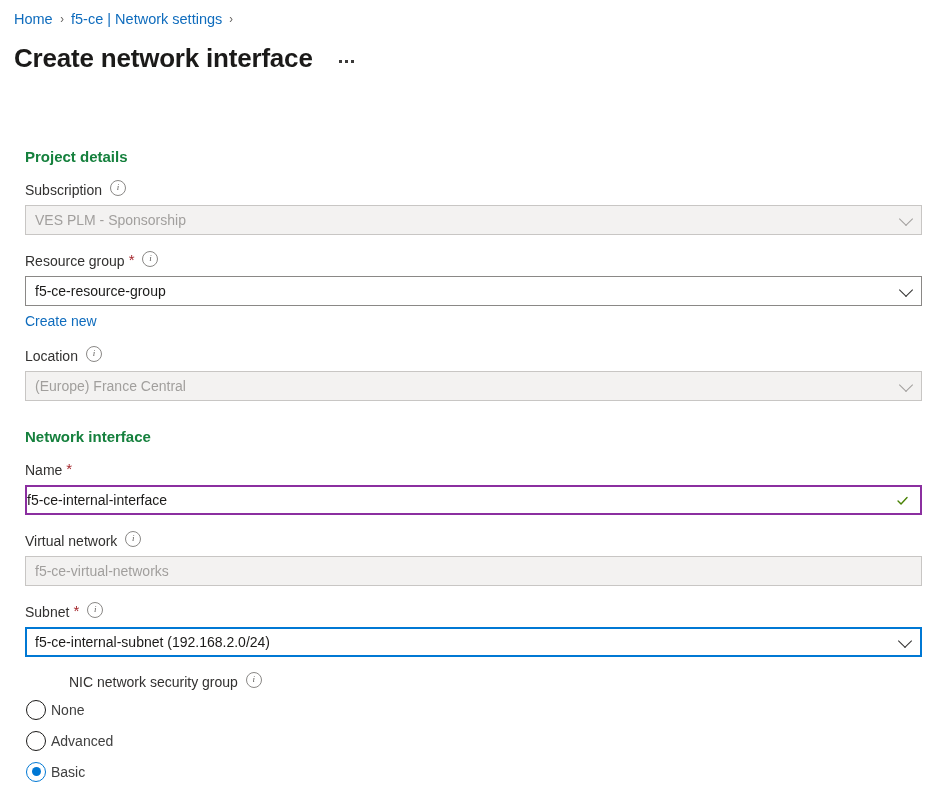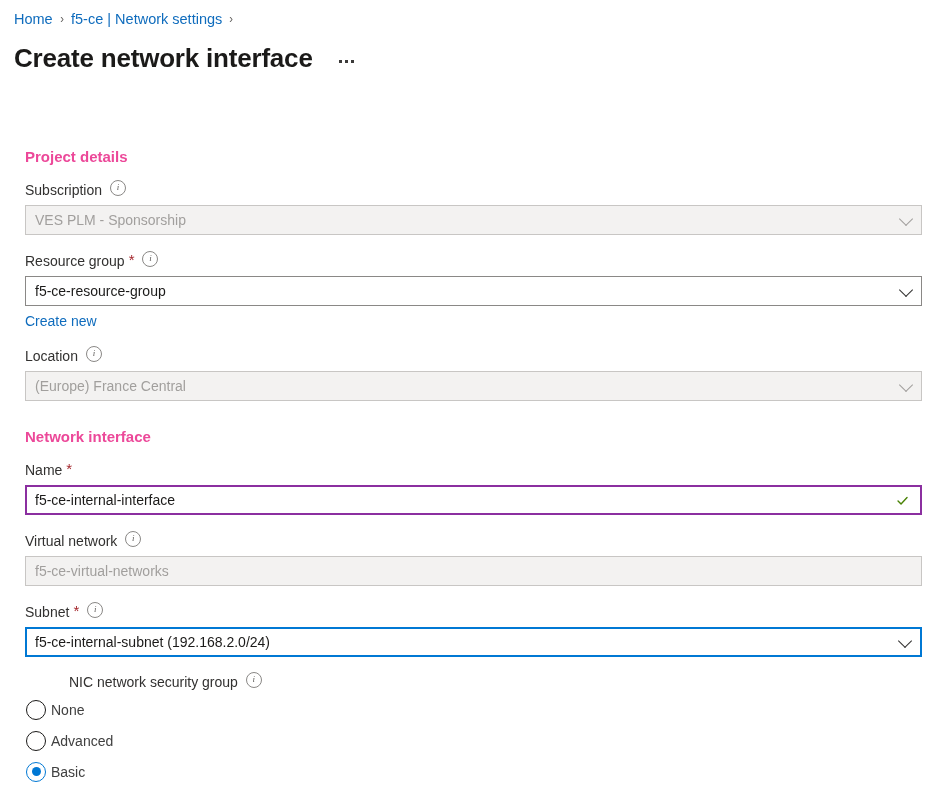--- a/index.html
+++ b/index.html
@@ -73,21 +73,21 @@
   
   .form {
     position: absolute;
     left: 25px;
     top: 146px;
     width: 897px;
   }
   .section-head {
     font-size: 15px;
     font-weight: 700;
-    color: #ec4899;
+    color: #15803d;
     line-height: 21px;
   }
   .field-label {
     font-size: 14px;
     color: #323130;
     line-height: 20px;
     display: flex;
     white-space: nowrap;
   }
   .req {
@@ -134,21 +134,21 @@
     background: #f3f2f1;
     border-color: #c8c6c4;
     color: #a19f9d;
   }
   .control.focus-blue {
     border: 2px solid #0078d4;
     padding-left: 8px;
   }
   .control.valid-purple {
     border: 2px solid #8b2fa0;
-    padding-left: 8px;
+    padding-left: 0;
   }
   .control .val {
     overflow: hidden;
     text-overflow: ellipsis;
     white-space: nowrap;
   }
 
   .chev {
     position: absolute;
     right: 10px;

